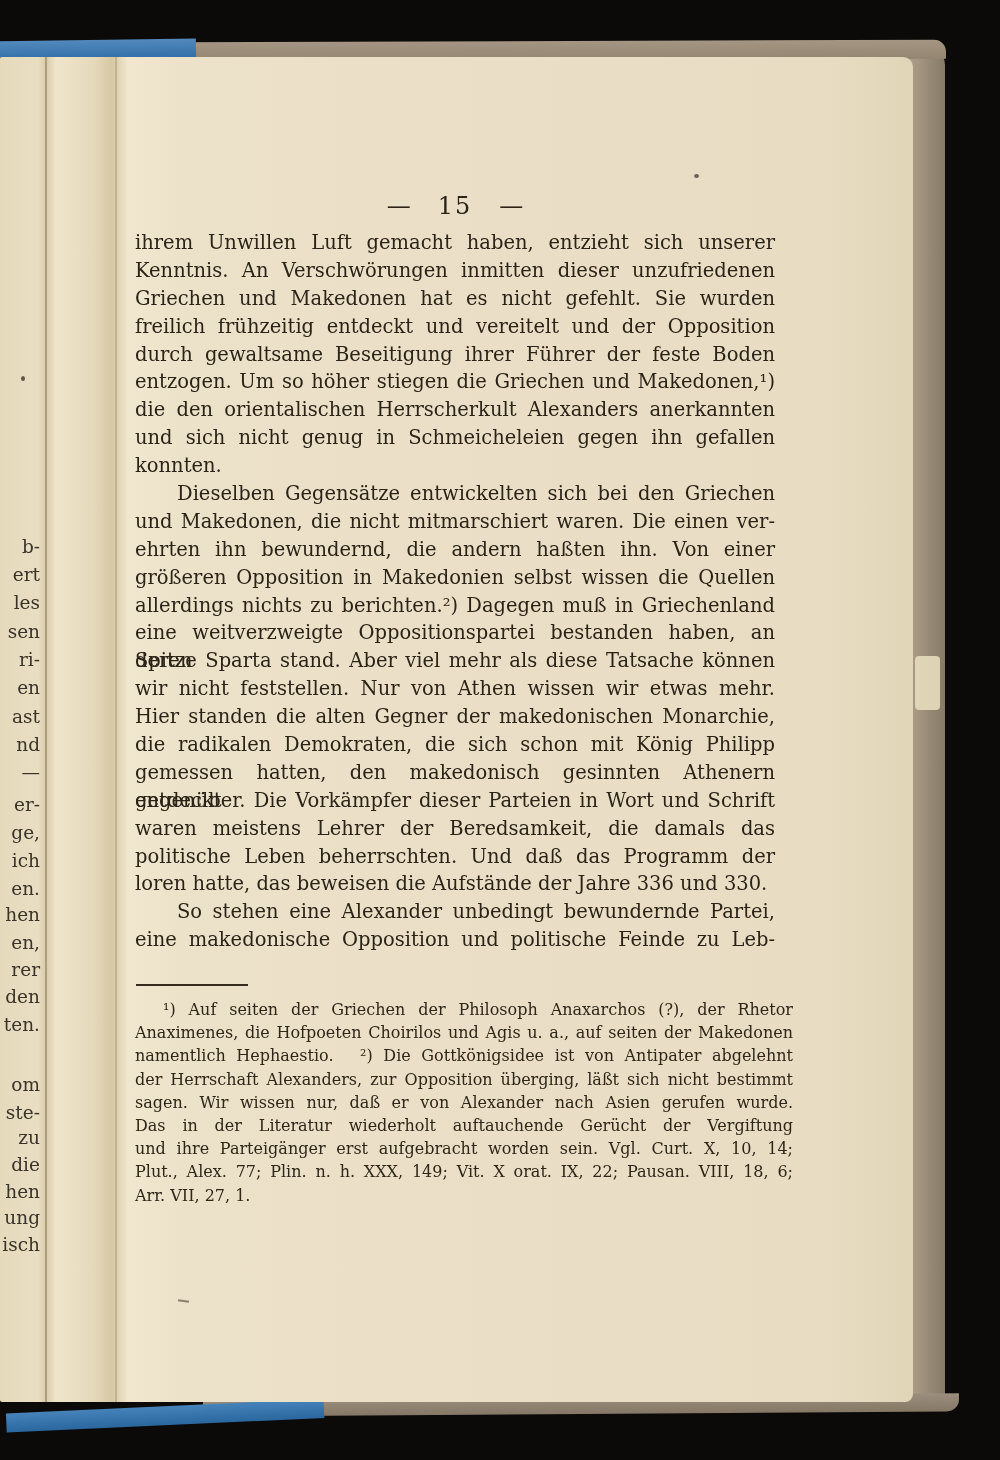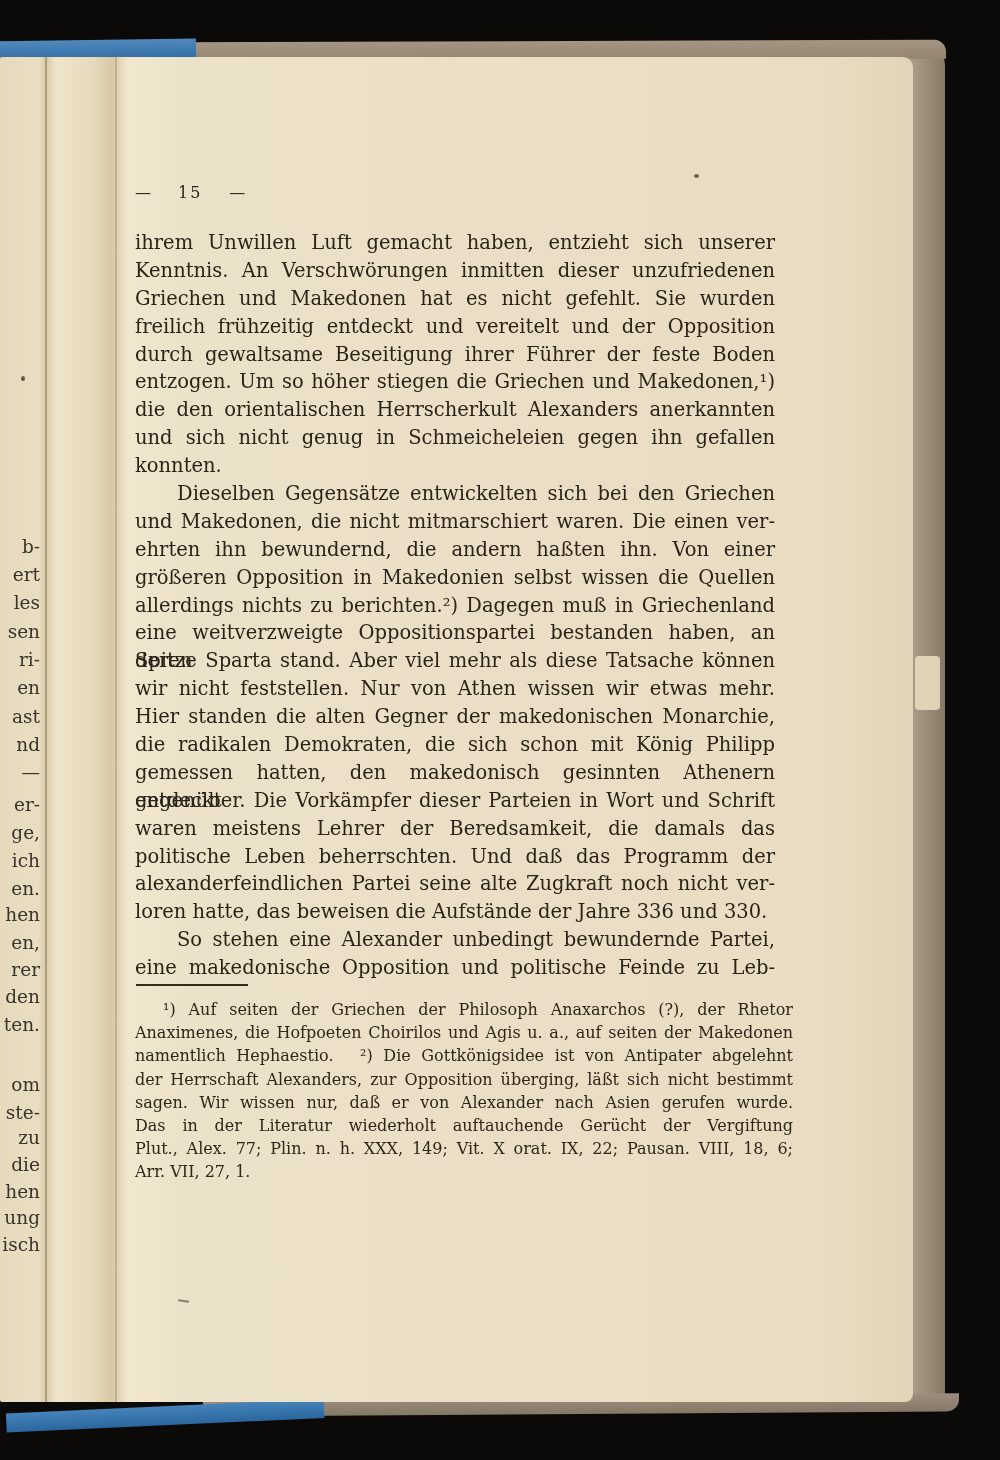--- a/index.html
+++ b/index.html
@@ -46,22 +46,22 @@
   .crease-a { position:absolute; left:45px; top:0; width:2px; height:100%;
     background:rgba(122,102,72,.45); }
   .crease-b { position:absolute; left:115px; top:0; width:2px; height:100%;
     background:rgba(122,102,72,.28); }
   .edge-mark {
     position:absolute; left:915px; top:656px; width:25px; height:54px;
     background:#e6dbbc; border-radius:4px; opacity:.9;
   }
   
   .pagenum-row {
-    position:absolute; left:135px; top:126px; width:640px; height:30px;
-    font-size:16px; color:#2b2318;
+    position:absolute; left:135px; top:135px; width:640px; height:30px;
+    text-align:center; font-size:24px; color:#2b2318;
   }
   .pagenum-row .num { margin:0 27px; letter-spacing:2px; }
   .text-block { position:absolute; left:135px; top:172px; width:640px; }
   .tl {
     height:27.9px; line-height:27.9px; font-size:19.5px; color:#2b2318;
     text-align:justify; text-align-last:justify; white-space:normal;
   }
   .tl.indent { text-indent:42px; }
   .tl.end { text-align-last:left; }
   .footnote-rule {
@@ -124,36 +124,36 @@
       <div class="tl">allerdings nichts zu berichten.²) Dagegen muß in Griechenland</div>
       <div class="tl">eine weitverzweigte Oppositionspartei bestanden haben, an deren</div>
       <div class="tl">Spitze Sparta stand. Aber viel mehr als diese Tatsache können</div>
       <div class="tl">wir nicht feststellen. Nur von Athen wissen wir etwas mehr.</div>
       <div class="tl">Hier standen die alten Gegner der makedonischen Monarchie,</div>
       <div class="tl">die radikalen Demokraten, die sich schon mit König Philipp</div>
       <div class="tl">gemessen hatten, den makedonisch gesinnten Athenern entdeckt</div>
       <div class="tl">gegenüber. Die Vorkämpfer dieser Parteien in Wort und Schrift</div>
       <div class="tl">waren meistens Lehrer der Beredsamkeit, die damals das</div>
       <div class="tl">politische Leben beherrschten. Und daß das Programm der</div>
-      <div class="tl">alexanderfeindlichen Partei seine alte Zugkraft noch nicht ver-</div>
       <div class="tl end">loren hatte, das beweisen die Aufstände der Jahre 336 und 330.</div>
       <div class="tl indent">So stehen eine Alexander unbedingt bewundernde Partei,</div>
       <div class="tl">eine makedonische Opposition und politische Feinde zu Leb-</div>
     </div>
 
   <div class="footnote-rule"></div>
 
   <div class="footnote-block">
 
   <div class="fl indent">¹) Auf seiten der Griechen der Philosoph Anaxarchos (?), der Rhetor</div>
       <div class="fl">Anaximenes, die Hofpoeten Choirilos und Agis u. a., auf seiten der Makedonen</div>
       <div class="fl">namentlich Hephaestio.  ²) Die Gottkönigsidee ist von Antipater abgelehnt</div>
       <div class="fl">der Herrschaft Alexanders, zur Opposition überging, läßt sich nicht bestimmt</div>
       <div class="fl">sagen. Wir wissen nur, daß er von Alexander nach Asien gerufen wurde.</div>
       <div class="fl">Das in der Literatur wiederholt auftauchende Gerücht der Vergiftung</div>
+      <div class="fl">und ihre Parteigänger erst aufgebracht worden sein. Vgl. Curt. X, 10, 14;</div>
       <div class="fl">Plut., Alex. 77; Plin. n. h. XXX, 149; Vit. X orat. IX, 22; Pausan. VIII, 18, 6;</div>
       <div class="fl end">Arr. VII, 27, 1.</div>
     </div>
 </div>
 
 <div class="margin-fragments">
 
 <div class="frag" style="top: 534px;">b-</div>
     <div class="frag" style="top: 562px;">ert</div>
     <div class="frag" style="top: 590px;">les</div>

